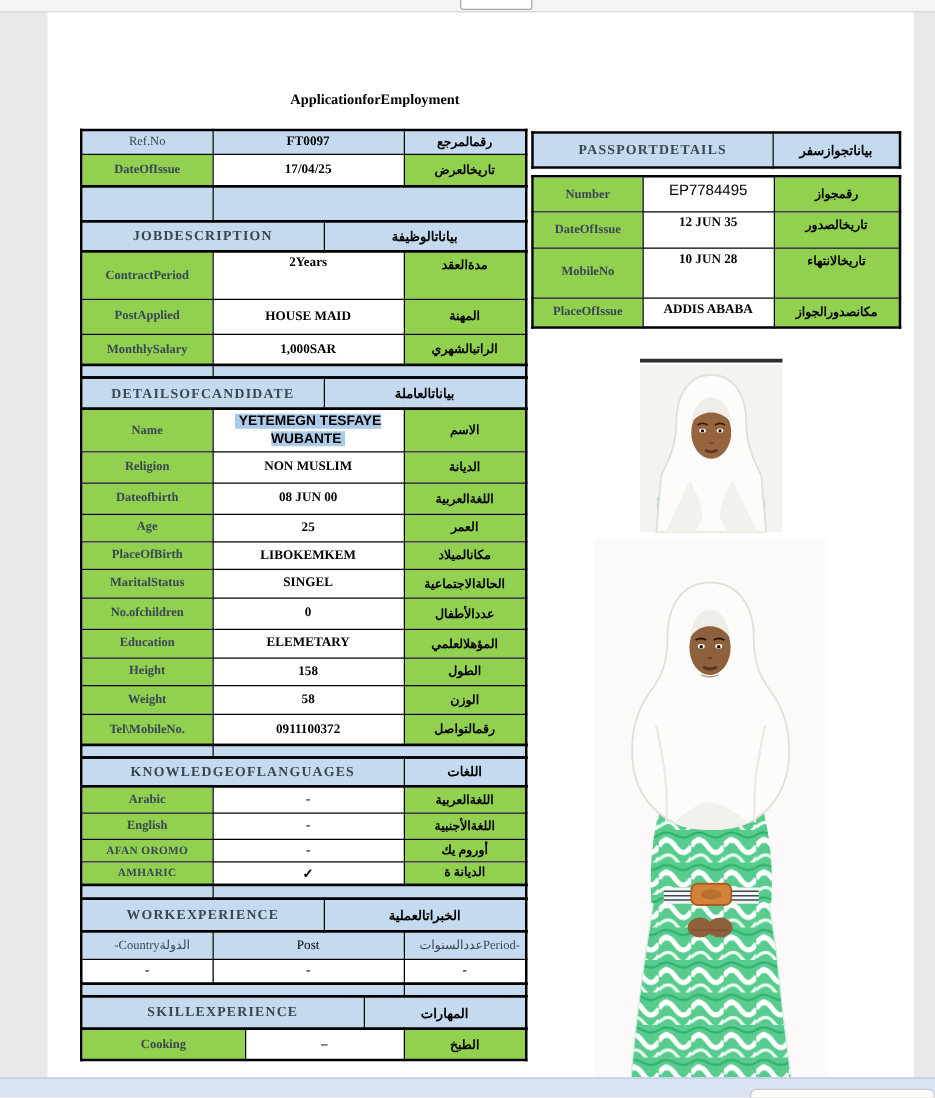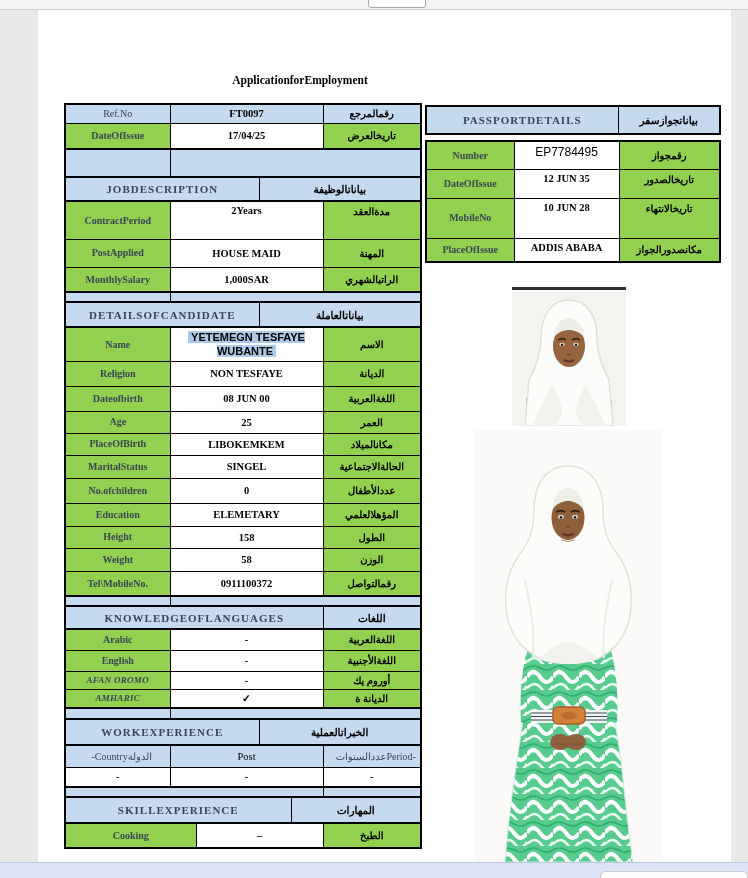--- a/index.html
+++ b/index.html
@@ -33,21 +33,21 @@
   .hdr{background:var(--blue);font-weight:bold;font-size:11px;letter-spacing:1px;color:var(--labelcol);}
   .hdr-ar{background:var(--blue);font-weight:bold;font-size:10.5px;color:#000;direction:rtl;letter-spacing:0;}
   .lbl{background:var(--green);font-weight:bold;font-size:10px;color:var(--labelcol);
        overflow-wrap:anywhere;line-height:1.15;}
   .lblblue{background:var(--blue);font-weight:normal;font-size:10px;color:var(--labelcol);}
   .val{background:#fff;font-weight:bold;font-size:10.5px;color:#000;}
   .valblue{background:var(--blue);font-weight:bold;font-size:10.5px;color:#000;}
   .ar{background:var(--green);font-weight:bold;font-size:10px;color:#000;direction:rtl;}
   .arblue{background:var(--blue);font-weight:bold;font-size:10px;color:#000;direction:rtl;}
   .sep{background:var(--blue);}
-  .small{font-size:9px;letter-spacing:.3px;font-style:italic;}
+  .small{font-size:9px;letter-spacing:.3px;}
   .sans{font-family:"Liberation Sans", sans-serif;}
   .pass-val{vertical-align:top;padding-top:3px;}
   .name-val .hl{background:var(--hl);padding:0 3px;font-family:"Liberation Sans", sans-serif;
        font-size:11px;font-weight:bold;line-height:14px;display:inline;}
   .mixed{direction:ltr;padding-left:10px;}
   
   .photo-divider{position:absolute;left:474px;top:277px;width:114px;height:3px;background:#2e2e2e;}
   .photo1{position:absolute;left:474px;top:282px;width:114px;height:134px;}
   .photo2{position:absolute;left:437px;top:420px;width:187px;height:432px;}
 </style>
@@ -167,21 +167,21 @@
           <col style="width:98px">
         </colgroup>
       <tbody>
           <tr style="height:34px">
         <td class="lbl">Name</td>
         <td class="val name-val"><span class="hl">YETEMEGN TESFAYE WUBANTE</span></td>
         <td class="ar">الاسم</td>
       </tr>
       <tr style="height:25px">
         <td class="lbl">Religion</td>
-        <td class="val">NON TESFAYE</td>
+        <td class="val">NON MUSLIM</td>
         <td class="ar">الديانة</td>
       </tr>
       <tr style="height:25px">
         <td class="lbl">Dateofbirth</td>
         <td class="val">08 JUN 00</td>
         <td class="ar">اللغةالعربية</td>
       </tr>
       <tr style="height:22px">
         <td class="lbl">Age</td>
         <td class="val">25</td>

